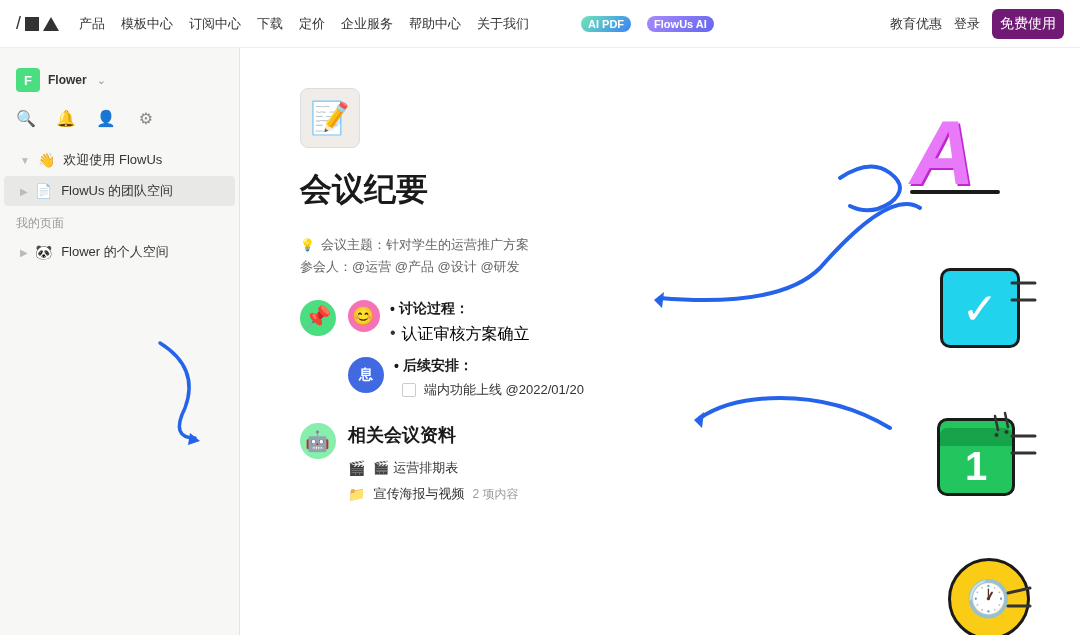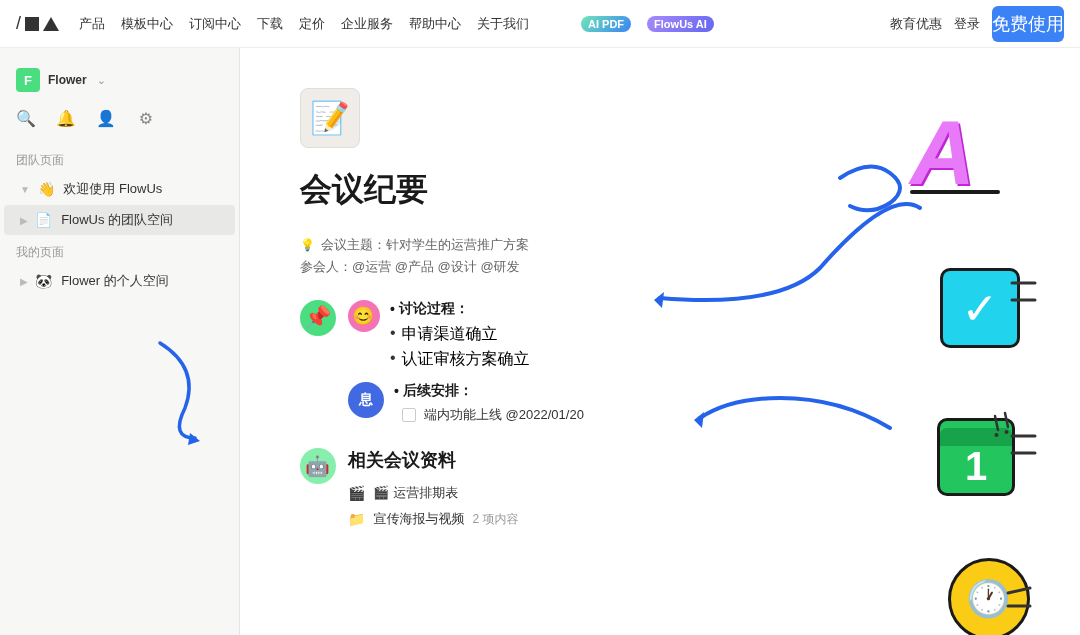--- a/index.html
+++ b/index.html
@@ -15,21 +15,21 @@
     .nav-logo-slash { color: #333; font-weight: 300; }
     .nav-logo-square { width: 14px; height: 14px; background: #333; display: inline-block; }
     .nav-logo-triangle { width: 0; height: 0; border-left: 8px solid transparent; border-right: 8px solid transparent; border-bottom: 14px solid #333; display: inline-block; }
     .nav-links { display: flex; align-items: center; gap: 16px; font-size: 13px; color: #333; }
     .nav-links span { cursor: pointer; white-space: nowrap; }
     .nav-badge { background: linear-gradient(135deg, #6ee7b7, #3b82f6); color: white; font-size: 11px; padding: 2px 7px; border-radius: 10px; font-weight: 600; margin-left: 36px; }
     .nav-badge-purple { background: linear-gradient(135deg, #a78bfa, #6366f1); color: white; font-size: 11px; padding: 2px 7px; border-radius: 10px; font-weight: 600; }
     .nav-right { margin-left: auto; display: flex; align-items: center; gap: 12px; justify-content: center; }
     .nav-edu { font-size: 13px; color: #333; cursor: pointer; }
     .nav-login { font-size: 13px; color: #333; cursor: pointer; }
-    .nav-free { background: #3b82f6; color: #fff; font-size: 18px; padding: 6px 0; border-radius: 6px; cursor: pointer; white-space: nowrap; }
+    .nav-free { background: #701a75; color: #fff; font-size: 14px; padding: 6px 8px; border-radius: 6px; cursor: pointer; white-space: nowrap; }
 
     
     .main-layout { display: flex; height: calc(635px - 48px); }
 
     
     .sidebar { width: 240px; background: #f7f7f5; border-right: 1px solid #e5e5e5; padding: 12px 0; flex-shrink: 0; overflow: hidden; position: relative; }
     .sidebar-header { display: flex; align-items: center; gap: 8px; padding: 8px 16px 12px; }
     .sidebar-logo { width: 24px; height: 24px; background: #4ade80; border-radius: 4px; display: flex; align-items: center; justify-content: center; color: white; font-weight: 700; font-size: 13px; }
     .sidebar-title { font-size: 12px; font-weight: 600; color: #333; }
     .sidebar-chevron { color: #999; font-size: 11px; margin-left: 2px; }
@@ -134,21 +134,20 @@
       </div>
       <span class="sidebar-title">Flower</span>
       <span class="sidebar-chevron">⌄</span>
     </div>
     <div class="sidebar-icons">
       <span class="sidebar-icon">🔍</span>
       <span class="sidebar-icon">🔔</span>
       <span class="sidebar-icon">👤</span>
       <span class="sidebar-icon">⚙</span>
     </div>
-    <div class="sidebar-section-label">团队页面</div>
     <div class="sidebar-item">
       <span class="sidebar-chevron-right">▼</span>
       <span class="sidebar-item-icon">👋</span>
       <span>欢迎使用 FlowUs</span>
     </div>
     <div class="sidebar-item active">
       <span class="sidebar-chevron-right">▶</span>
       <span class="sidebar-item-icon">📄</span>
       <span>FlowUs 的团队空间</span>
     </div>
@@ -183,23 +182,20 @@
       </div>
 
       <div class="doc-row">
         <div class="doc-avatar" style="background:#4ade80; font-size:22px;">📌</div>
         <div class="doc-row-content">
 
           <div style="display:flex;gap:10px;align-items:flex-start;margin-bottom:8px;">
             <div class="doc-avatar" style="width:32px;height:32px;font-size:18px;background:#f472b6;">😊</div>
             <div>
               <div class="doc-sub-title">讨论过程：</div>
-              <div class="doc-bullet-item">
-                <span>申请渠道确立</span>
-              </div>
               <div class="doc-bullet-item">
                 <span>认证审核方案确立</span>
               </div>
             </div>
           </div>
 
           <div style="display:flex;gap:10px;align-items:flex-start;">
             <div class="doc-avatar-blue">息</div>
             <div>
               <div class="doc-sub-title">后续安排：</div>

